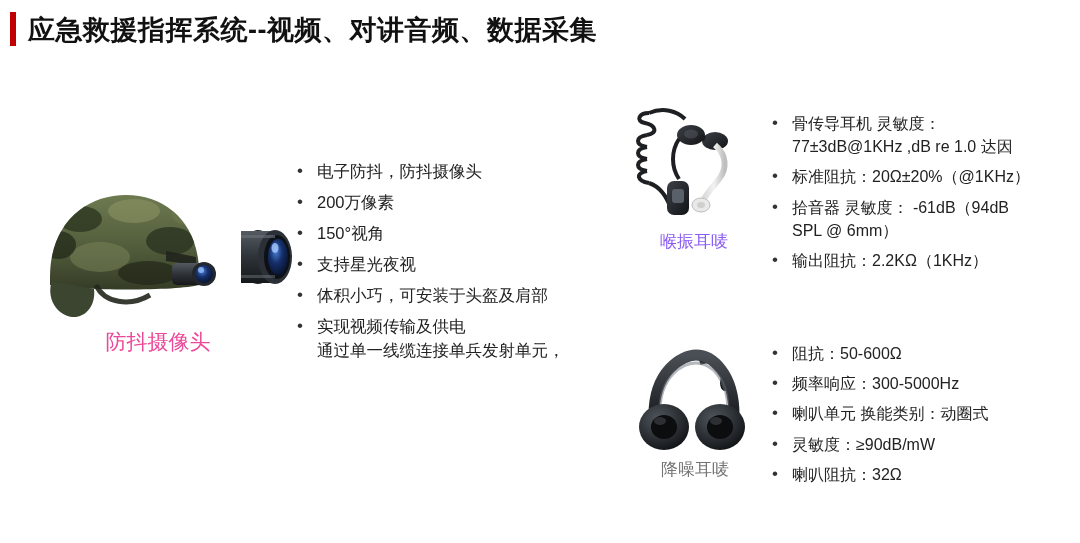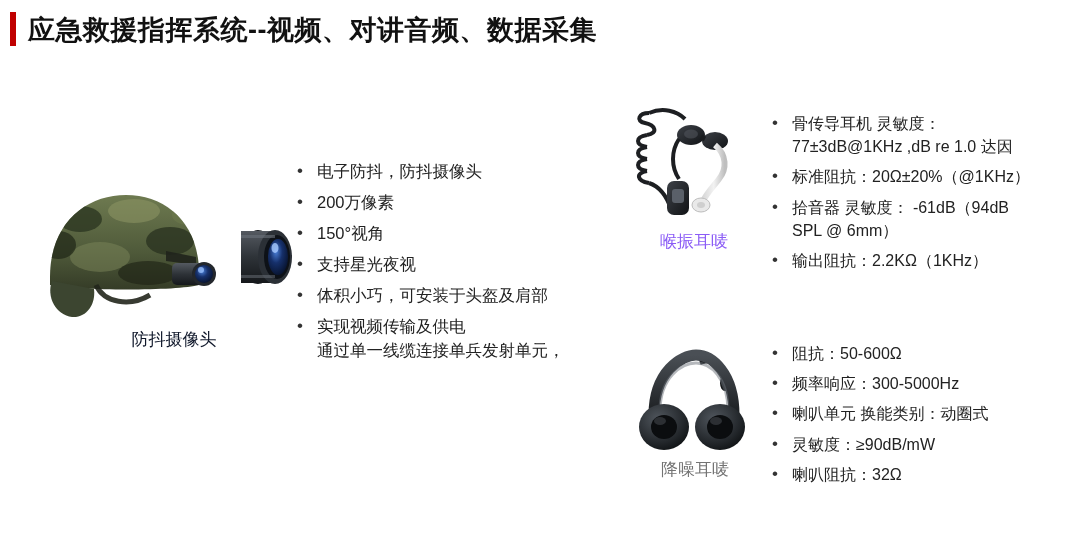--- a/index.html
+++ b/index.html
@@ -63,26 +63,26 @@
   
   .helmet-art {
     position: absolute;
     left: 38px;
     top: 185px;
     width: 270px;
     height: 140px;
   }
   .helmet-caption {
     position: absolute;
-    left: 64px;
+    left: 48px;
     top: 328px;
     width: 220px;
     text-align: center;
-    font-size: 17px;
-    color: #0f172a;
+    font-size: 21px;
+    color: #ec4899;
   }
   .cam-list {
     position: absolute;
     left: 295px;
     top: 160px;
     width: 330px;
     font-size: 16.5px;
     color: #222222;
   }
 

